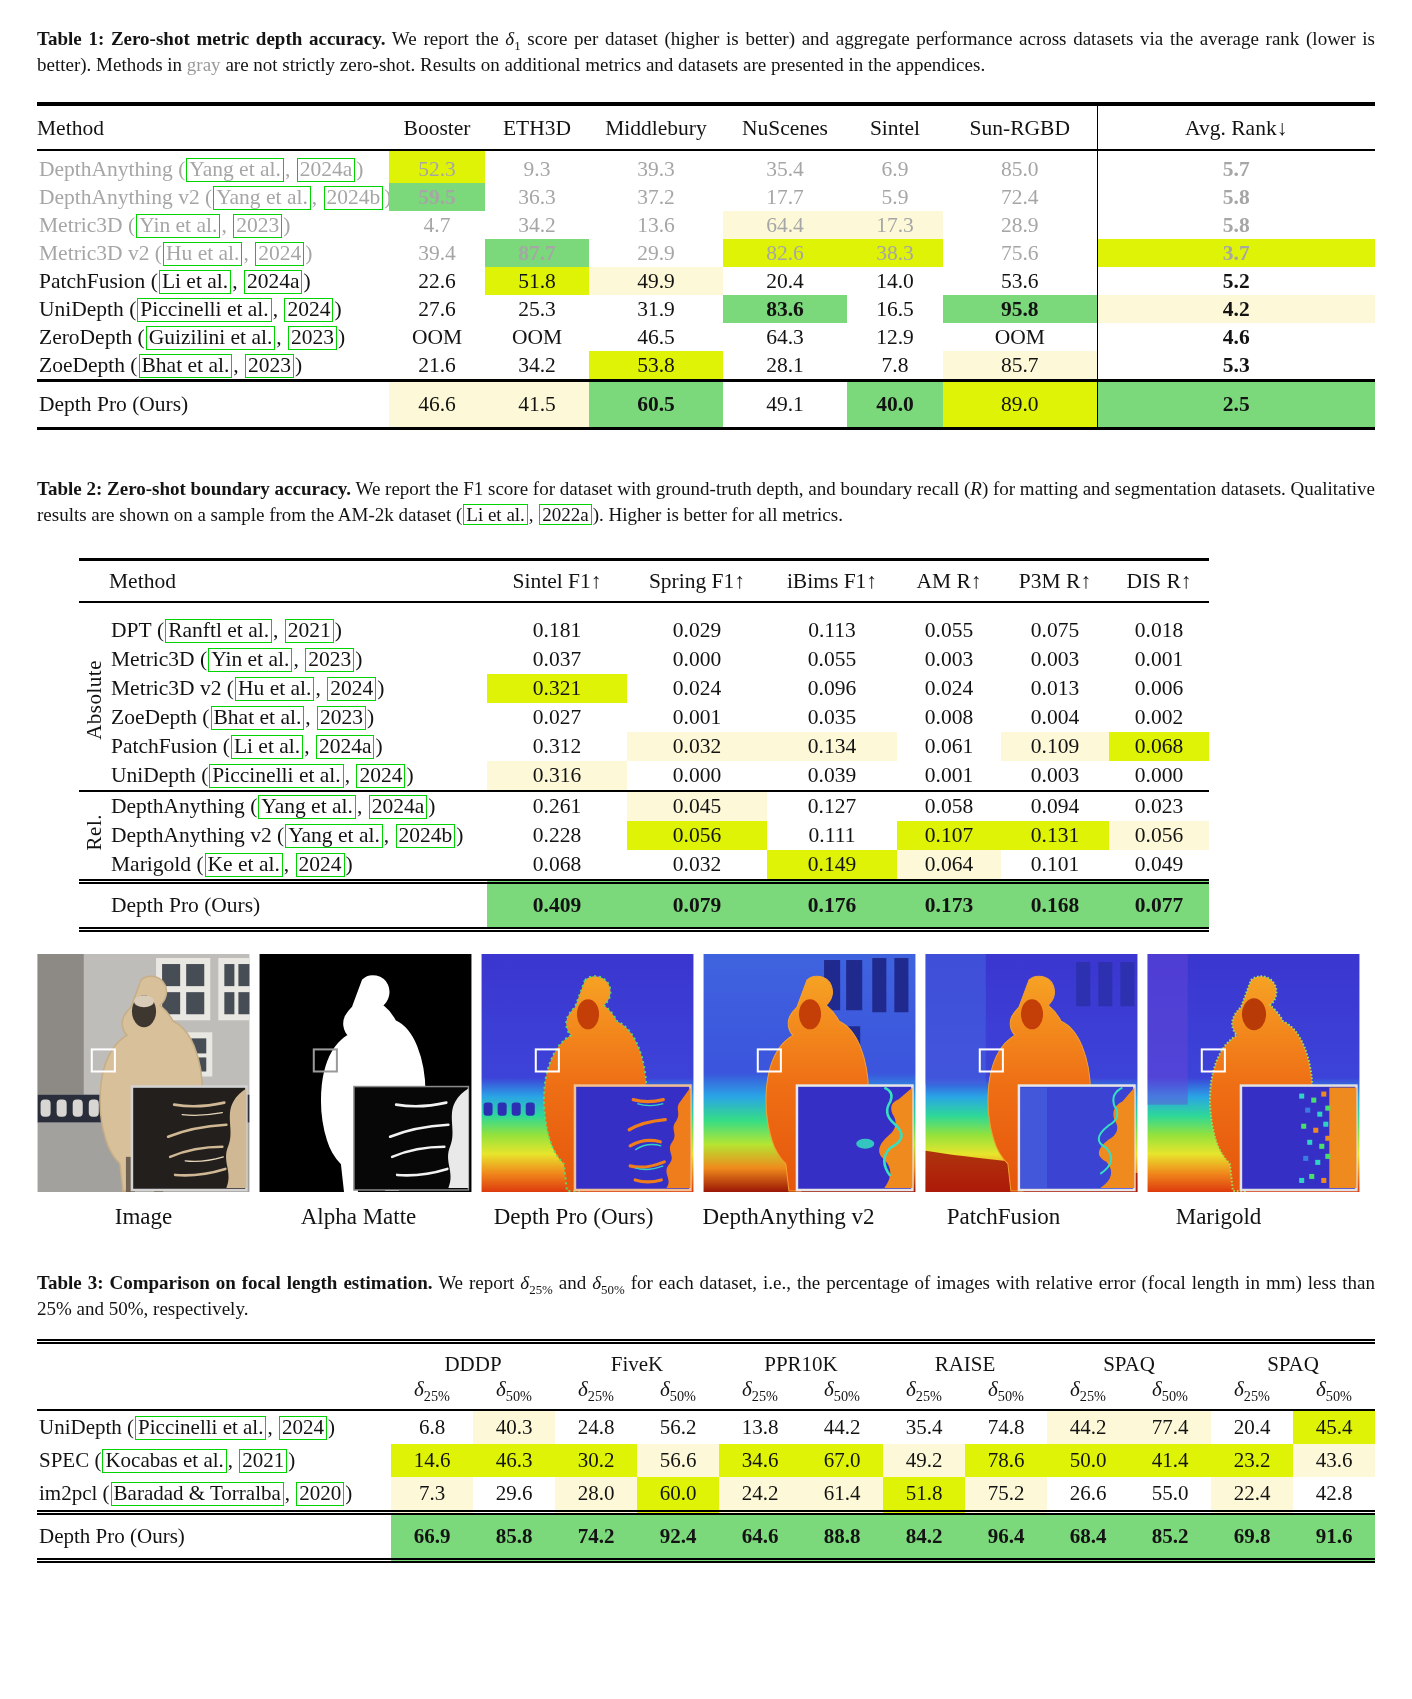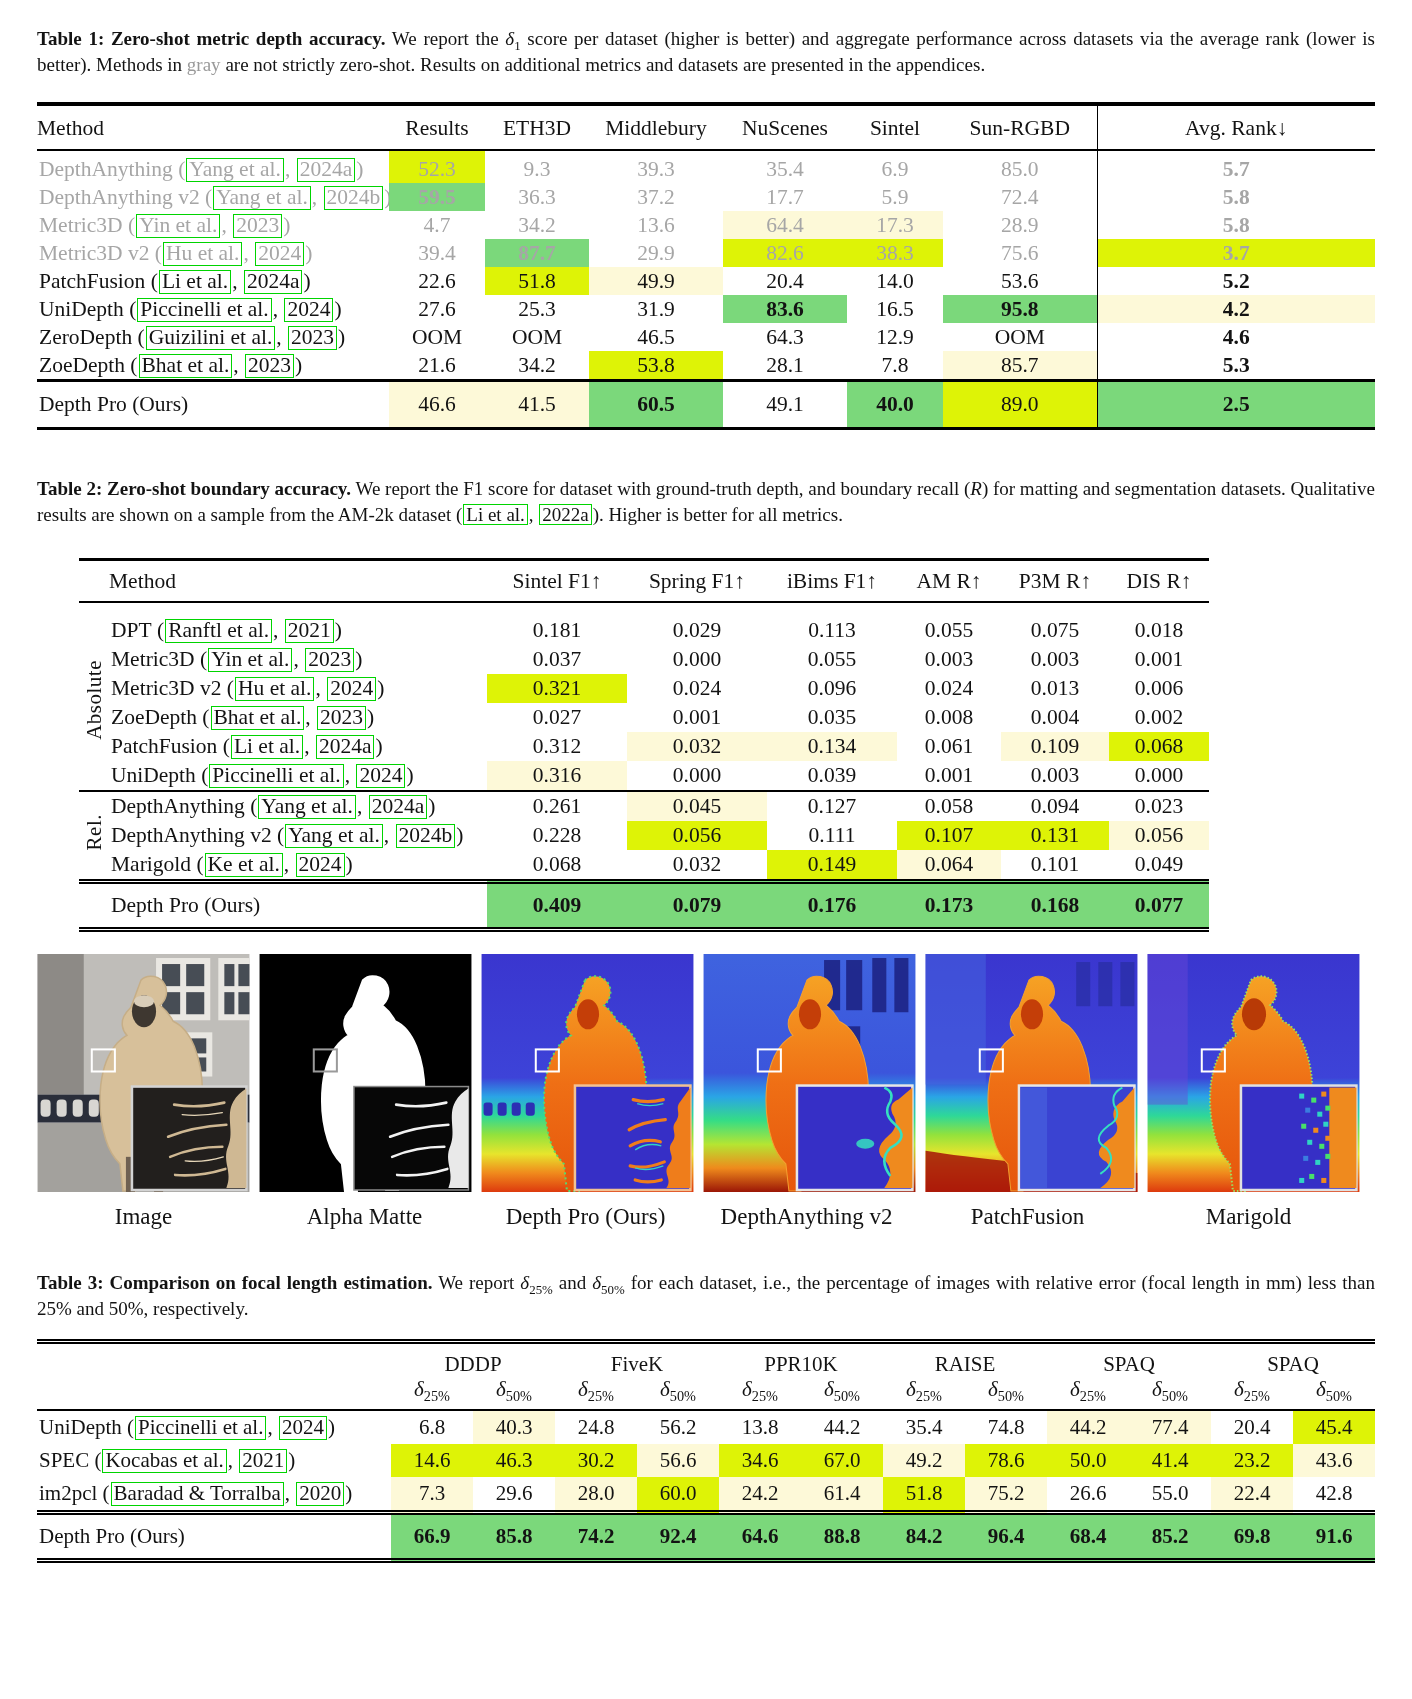--- a/index.html
+++ b/index.html
@@ -50,21 +50,21 @@
 
   .t3{width:1338px;margin-top:18px;border-top:5px double #000;border-bottom:5px double #000;font-size:21px;}
   .t3 thead tr.grp th{padding:8px 0 0 0;}
   .t3 thead tr.subh th{padding:0 0 7px 0;border-bottom:2px solid #000;}
   .t3 td{padding:4px 2px;}
   .t3 tr.ours td{border-top:5px double #000;padding-top:9px;padding-bottom:9px;}
 
   
   .fig{display:flex;gap:9px;margin-top:22px;width:1338px;}
   .panel{width:213px;height:238px;flex:0 0 auto;display:block;}
-  .figcaps{display:flex;gap:8px;width:1338px;margin-top:12px;}
+  .figcaps{display:flex;gap:2px;width:1338px;margin-top:12px;}
   .figcap{width:213px;text-align:center;font-size:23px;}
 </style>
 </head>
 <body>
 
 <div class="page">
 
   <p class="cap"><b>Table 1: </b><b>Zero-shot metric depth accuracy.</b><span> We report the </span><span class="ital">δ</span><sub>1</sub><span> score per dataset (higher is better) and aggregate performance across datasets via the average rank (lower is better). Methods in </span><span class="grayword">gray</span><span> are not strictly zero-shot. Results on additional metrics and datasets are presented in the appendices.</span></p>
 
   <table class="t t1">
@@ -74,21 +74,21 @@
         <col style="width:104px">
         <col style="width:134px">
       <col style="width:124px">
         <col style="width:96px">
         <col style="width:154px">
         <col style="width:278px">
     </colgroup>
     <thead>
       <tr>
         <th class="method">Method</th>
-        <th class="num">Results</th>
+        <th class="num">Booster</th>
         <th class="num">ETH3D</th>
         <th class="num">Middlebury</th>
         <th class="num">NuScenes</th>
         <th class="num">Sintel</th>
         <th class="num">Sun-RGBD</th>
         <th class="num rankcol boldh">Avg. Rank↓</th>
       </tr>
     </thead>
     <tbody>
         <tr class="grayrow">

